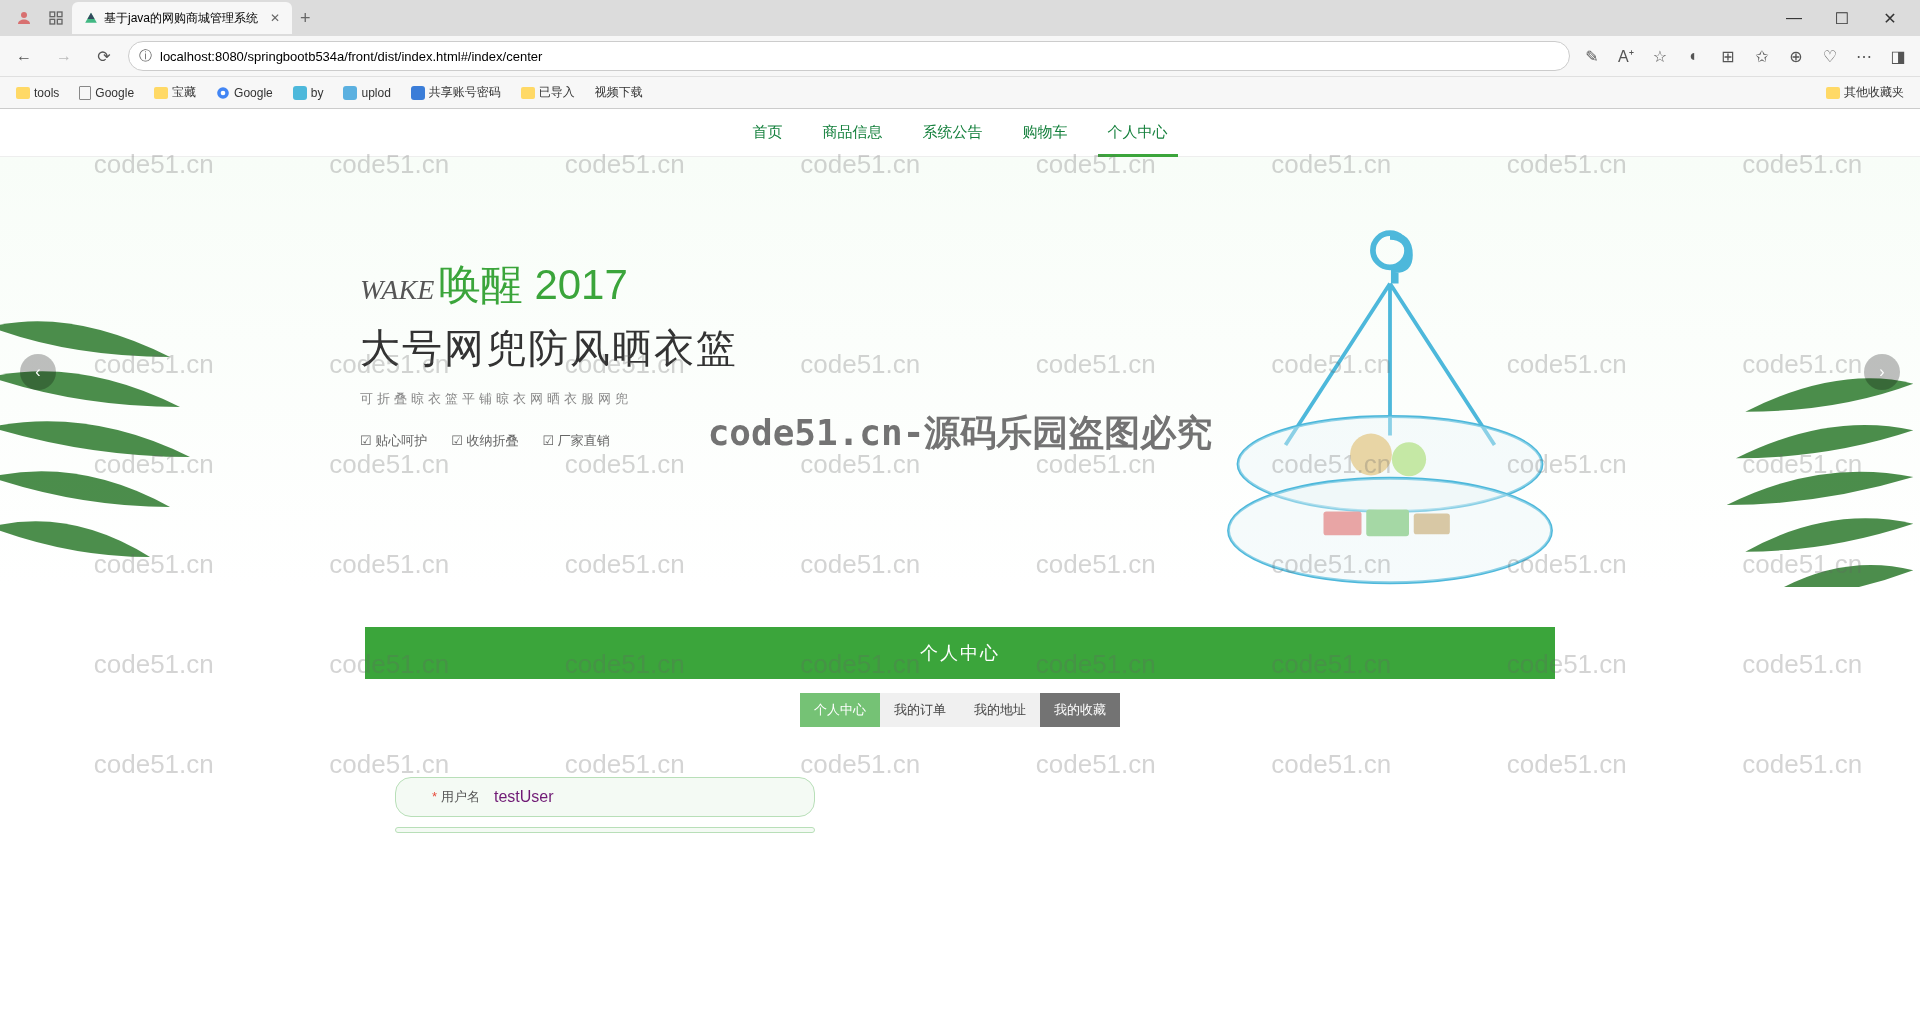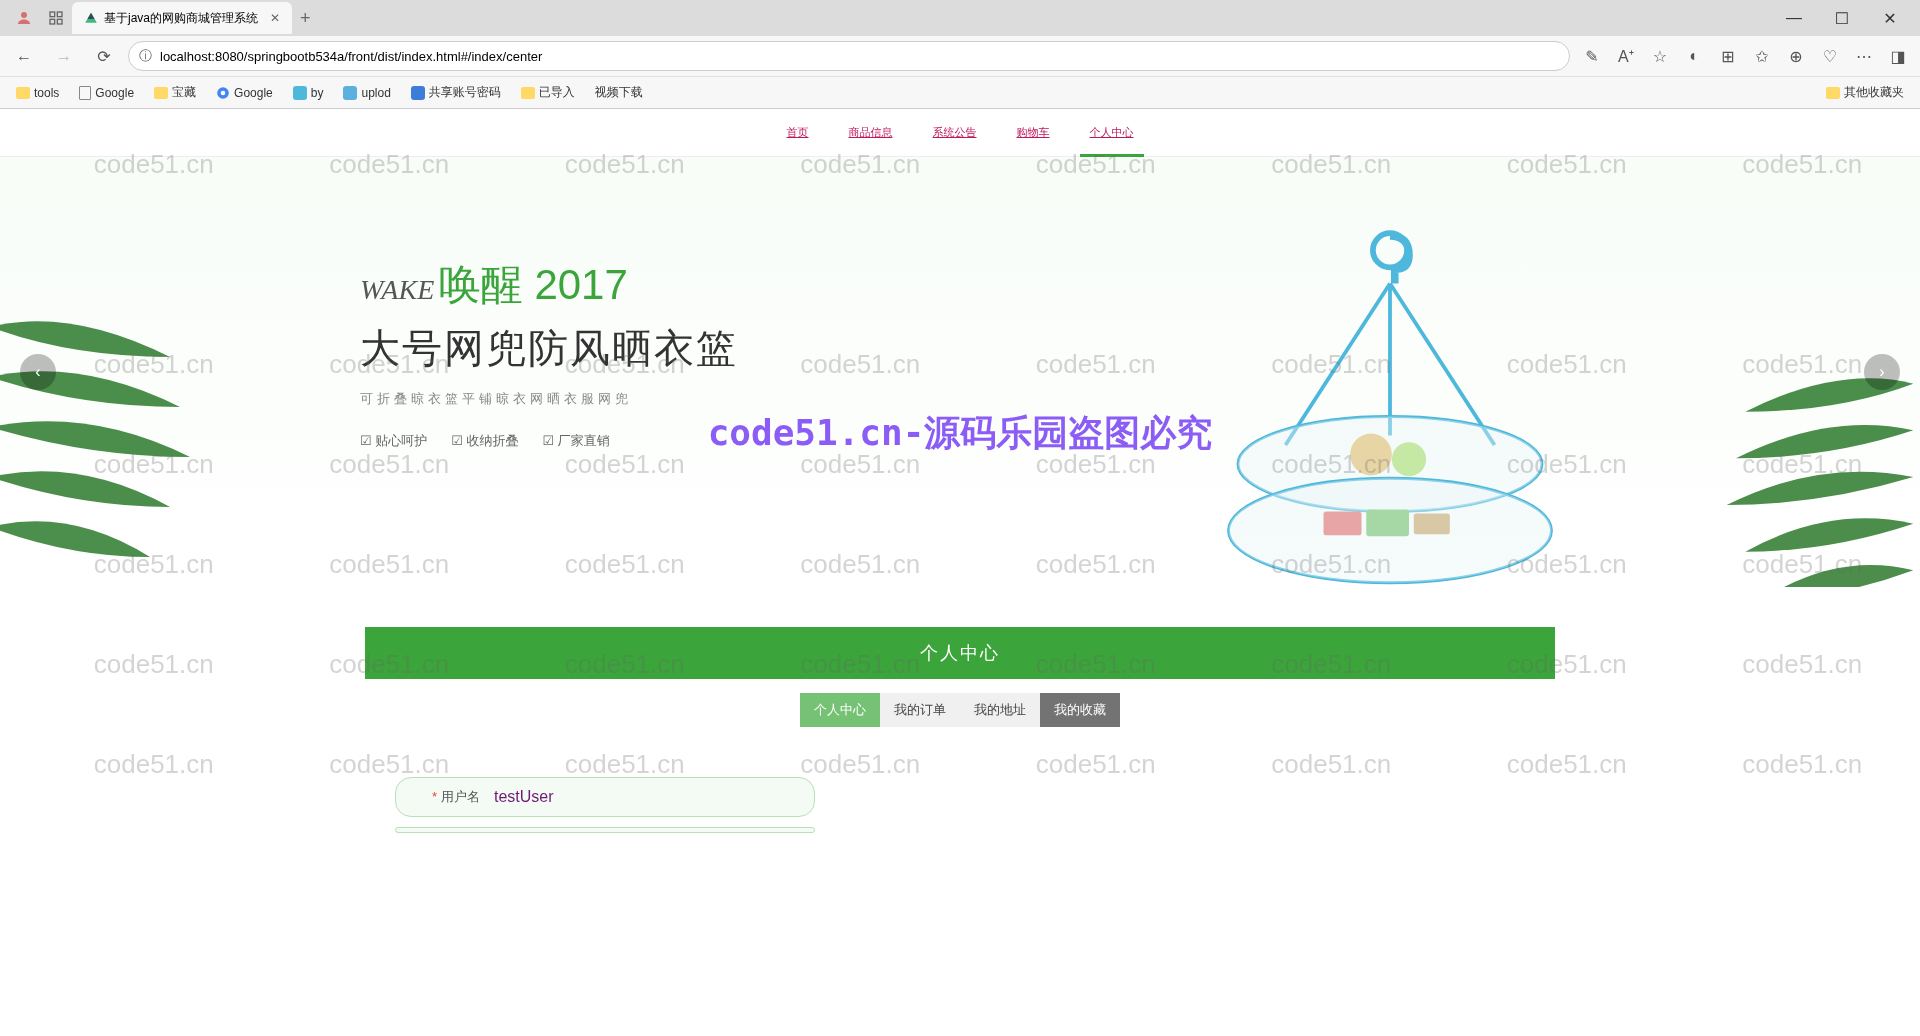--- a/index.html
+++ b/index.html
@@ -24,41 +24,41 @@
 .addr-icon { width: 28px; height: 28px; display: flex; align-items: center; justify-content: center; color: #555; cursor: pointer; }
 
 .bookmark-bar { display: flex; align-items: center; height: 32px; padding: 0 8px; gap: 4px; background: #f7f7f7; border-top: 1px solid #e0e0e0; font-size: 12px; }
 .bookmark { display: flex; align-items: center; gap: 4px; padding: 4px 8px; color: #333; cursor: pointer; border-radius: 4px; }
 .bookmark-folder { width: 14px; height: 12px; background: #ffd966; border-radius: 2px; }
 .bookmark-page { width: 12px; height: 14px; border: 1px solid #888; border-radius: 1px; }
 .bookmark-other { margin-left: auto; }
 
 .page-content { background: #fff; min-height: calc(100vh - 108px); position: relative; }
 .top-nav { display: flex; justify-content: center; align-items: center; height: 48px; background: #fff; border-bottom: 1px solid #eee; }
-.nav-item { padding: 0 20px; height: 48px; display: flex; align-items: center; color: #be185d; font-size: 11px; cursor: pointer; position: relative; text-decoration: underline; }
+.nav-item { padding: 0 20px; height: 48px; display: flex; align-items: center; color: #15803d; font-size: 15px; cursor: pointer; position: relative; }
 .nav-item.active::after { content: ""; position: absolute; bottom: 0; left: 10px; right: 10px; height: 3px; background: #3ba53b; }
 
 .banner { position: relative; height: 430px; background: linear-gradient(to bottom, #f8fdf8, #ffffff); overflow: hidden; display: flex; align-items: center; justify-content: center; }
 .banner-leaf-left { position: absolute; left: -40px; top: 120px; width: 260px; height: 300px; }
 .banner-leaf-right { position: absolute; right: -40px; top: 180px; width: 280px; height: 280px; }
 .leaf { fill: #2d7a2d; opacity: 0.85; }
 .banner-text { position: absolute; left: 360px; top: 100px; }
 .banner-wake { font-family: Liberation Serif, serif; font-style: italic; font-size: 28px; color: #555; }
 .banner-title1 { font-size: 42px; color: #3ba53b; font-weight: 500; }
 .banner-title2 { font-size: 40px; color: #333; margin-top: 8px; letter-spacing: 2px; }
 .banner-sub { font-size: 13px; color: #888; margin-top: 14px; letter-spacing: 4px; }
 .banner-checks { display: flex; gap: 24px; margin-top: 24px; font-size: 13px; color: #666; }
 .banner-product { position: absolute; right: 340px; top: 60px; }
 .carousel-arrow { position: absolute; top: 50%; transform: translateY(-50%); width: 36px; height: 36px; background: rgba(0,0,0,0.25); border-radius: 50%; display: flex; align-items: center; justify-content: center; color: #fff; cursor: pointer; }
 .carousel-arrow.left { left: 20px; }
 .carousel-arrow.right { right: 20px; }
 
 .watermark-overlay { position: absolute; top: 0; left: 0; right: 0; bottom: 0; pointer-events: none; z-index: 50; }
 .wm-row { position: absolute; width: 100%; display: flex; justify-content: space-around; color: rgba(100,100,100,0.28); font-size: 26px; font-weight: 500; padding-left: 36px; }
-.wm-center { position: absolute; top: 300px; left: 50%; transform: translateX(-50%); color: #8b5cf6; font-size: 36px; font-family: monospace; font-weight: 600; z-index: 60; white-space: nowrap; }
+.wm-center { position: absolute; top: 300px; left: 50%; transform: translateX(-50%); color: #737373; font-size: 36px; font-family: monospace; font-weight: 600; z-index: 60; white-space: nowrap; }
 
 .section-header { margin: 40px auto 0; width: 1190px; background: #3ba53b; color: #fff; text-align: center; padding: 14px 0; font-size: 18px; letter-spacing: 2px; }
 .sub-tabs { display: flex; justify-content: center; gap: 0; margin-top: 14px; }
 .sub-tab { padding: 8px 14px; background: #f0f0f0; color: #444; font-size: 13px; cursor: pointer; }
 .sub-tab.active { background: #75c275; color: #fff; }
 .sub-tab.hover { background: #737373; color: #fff; }
 
 .form-area { width: 1190px; margin: 50px auto 0; padding: 0 30px; }
 .form-row { display: flex; align-items: center; border: 1px solid #b8dfb8; background: #f4faf4; border-radius: 16px; padding: 10px 14px; margin-bottom: 10px; }
 .form-label { width: 70px; text-align: right; font-size: 13px; color: #555; }

